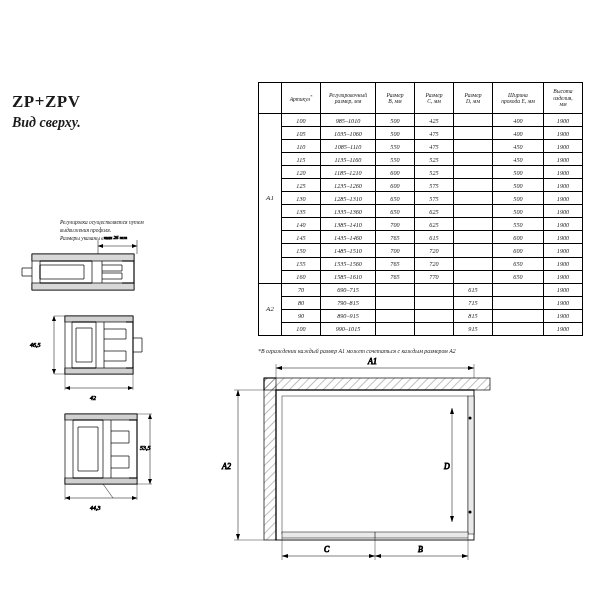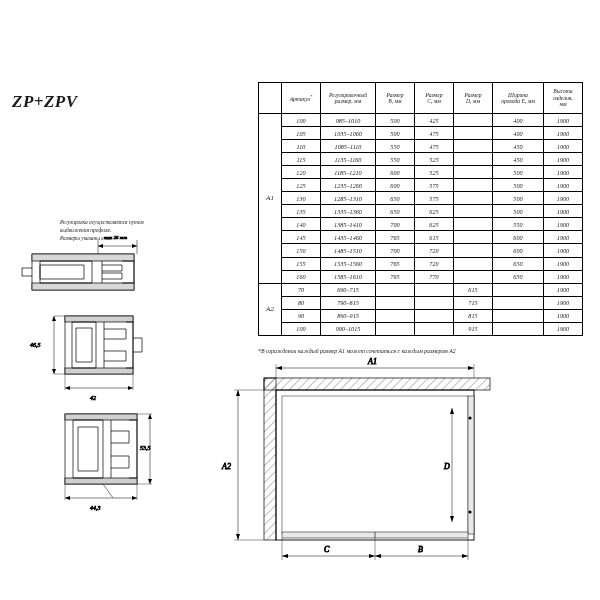--- a/index.html
+++ b/index.html
@@ -8,21 +8,21 @@
     background:#ffffff;
     font-family:"Liberation Serif", serif;
     color:#1a1a1a;
     position:relative;
     overflow:hidden;
   }
   .page{position:absolute;inset:0;}
 
   
   .title-block{position:absolute;left:12px;top:92px;width:210px;}
-  .title-main{font-size:17px;font-style:italic;font-weight:bold;letter-spacing:.5px;}
+  .title-main{font-size:17px;font-weight:bold;letter-spacing:.5px;}
   .title-sub{font-size:14px;font-style:italic;font-weight:bold;margin-top:6px;line-height:1.25;}
 
   .note-left{position:absolute;left:60px;top:219px;width:160px;font-size:5.4px;line-height:1.45;font-style:italic;color:#222;}
 
   
   .prof-svg{position:absolute;left:10px;top:228px;}
 
   
   .tbl-wrap{position:absolute;left:258px;top:82px;}
   table.spec{border-collapse:collapse;font-size:6.2px;font-family:"Liberation Serif", serif;}
@@ -60,20 +60,21 @@
 
   
 </style>
 </head>
 <body>
 
 <div class="page">
 
   <div class="title-block">
     <div class="title-main">ZP+ZPV</div>
+    <div class="title-sub" style="margin-top:2px">Вид сверху.</div>
   </div>
 
   <div class="note-left" style="white-space:pre-line">Регулировка осуществляется путем
 выдвижения профиля.
 Размеры указаны в мм</div>
 
   <svg class="prof-svg" width="230" height="290" viewBox="0 0 230 290">
     <g stroke="#000" fill="none" stroke-width="0.7">
 
       <line x1="88" y1="12" x2="88" y2="26" stroke-width="0.5"></line>

